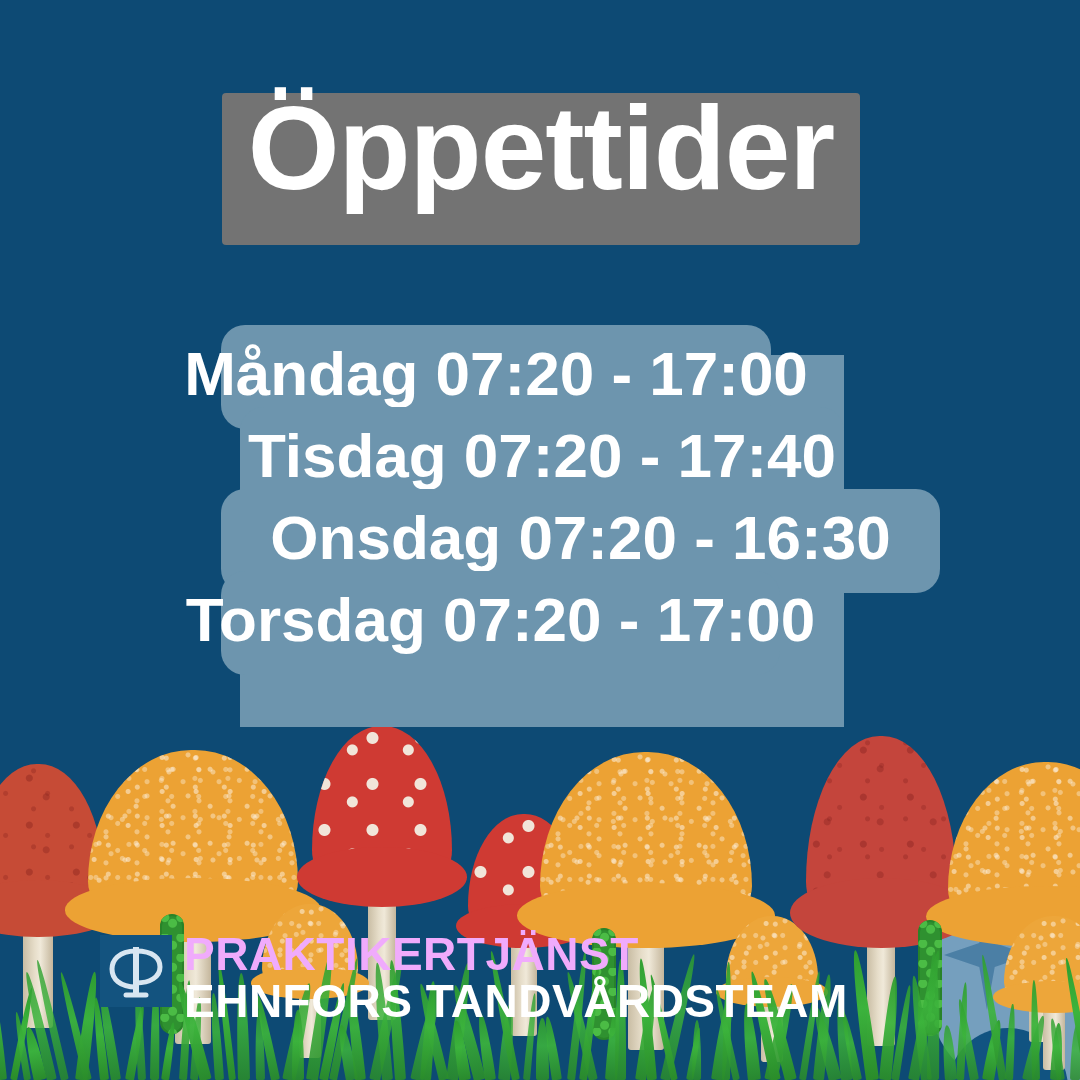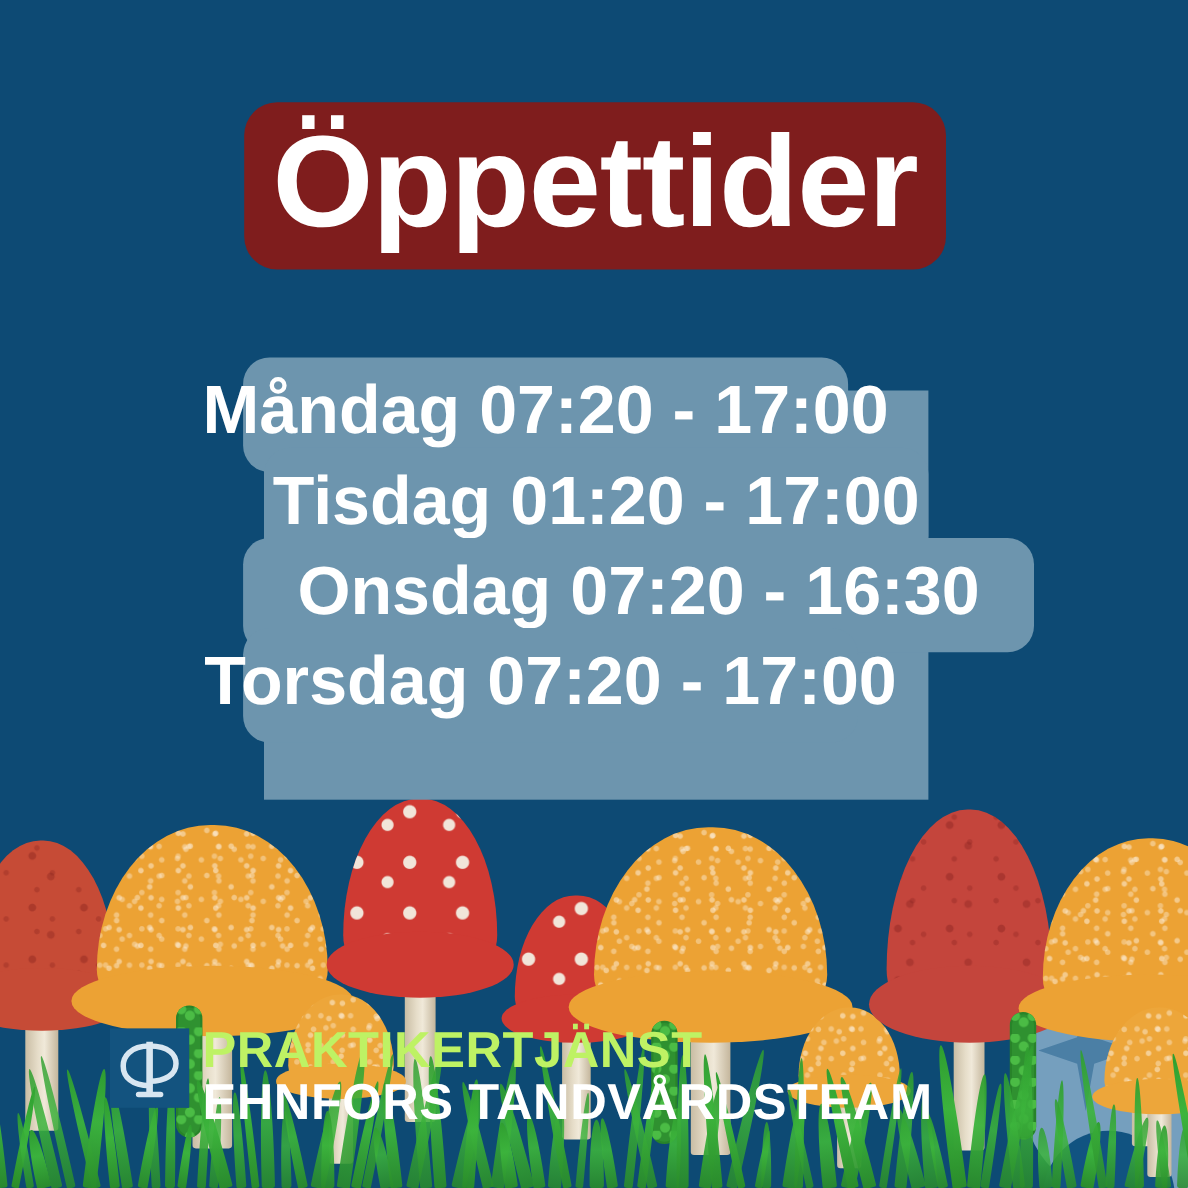--- a/index.html
+++ b/index.html
@@ -147,24 +147,24 @@
     background-size:16px 20px,18px 22px;
   }
 
   
   .title-panel {
     position: absolute;
     left: 222px;
     top: 93px;
     width: 638px;
     height: 152px;
-    background: #7f1d1d;
-    border-radius: 30px;
+    background: #737373;
+    border-radius: 4px;
     display: flex;
-    align-items: center;
+    align-items: flex-start;
     justify-content: center;
   }
   .title-text {
     color: #ffffff;
     font-size: 118px;
     font-weight: bold;
     letter-spacing: -1px;
     line-height: 1;
     white-space: nowrap;
     transform: translateY(-4px);
@@ -245,21 +245,21 @@
     height: 72px;
     background: #13537f;
     position: relative;
     flex: none;
     margin-right: 12px;
     margin-top: 2px;
   }
   .logo-mark svg { display: block; }
   .logo-words { display: flex; flex-direction: column; justify-content: center; }
   .logo-line1 {
-    color: #bef264;
+    color: #f0abfc;
     font-size: 46px;
     font-weight: bold;
     letter-spacing: .5px;
     line-height: .95;
   }
   .logo-line2 {
     color: #ffffff;
     font-size: 46px;
     font-weight: bold;
     letter-spacing: .5px;
@@ -433,21 +433,21 @@
     <span class="title-text">Öppettider</span>
   </div>
 
 
   <div class="hours">
     <div class="hours-fill"></div>
     <div class="hours-row row-0">
       <span class="row-text">Måndag 07:20 - 17:00</span>
     </div>
     <div class="hours-row row-1">
-      <span class="row-text">Tisdag 01:20 - 17:00</span>
+      <span class="row-text">Tisdag 07:20 - 17:40</span>
     </div>
     <div class="hours-row row-2">
       <span class="row-text">Onsdag 07:20 - 16:30</span>
     </div>
     <div class="hours-row row-3">
       <span class="row-text">Torsdag 07:20 - 17:00</span>
     </div>
   </div>
 
   <div class="logo">

